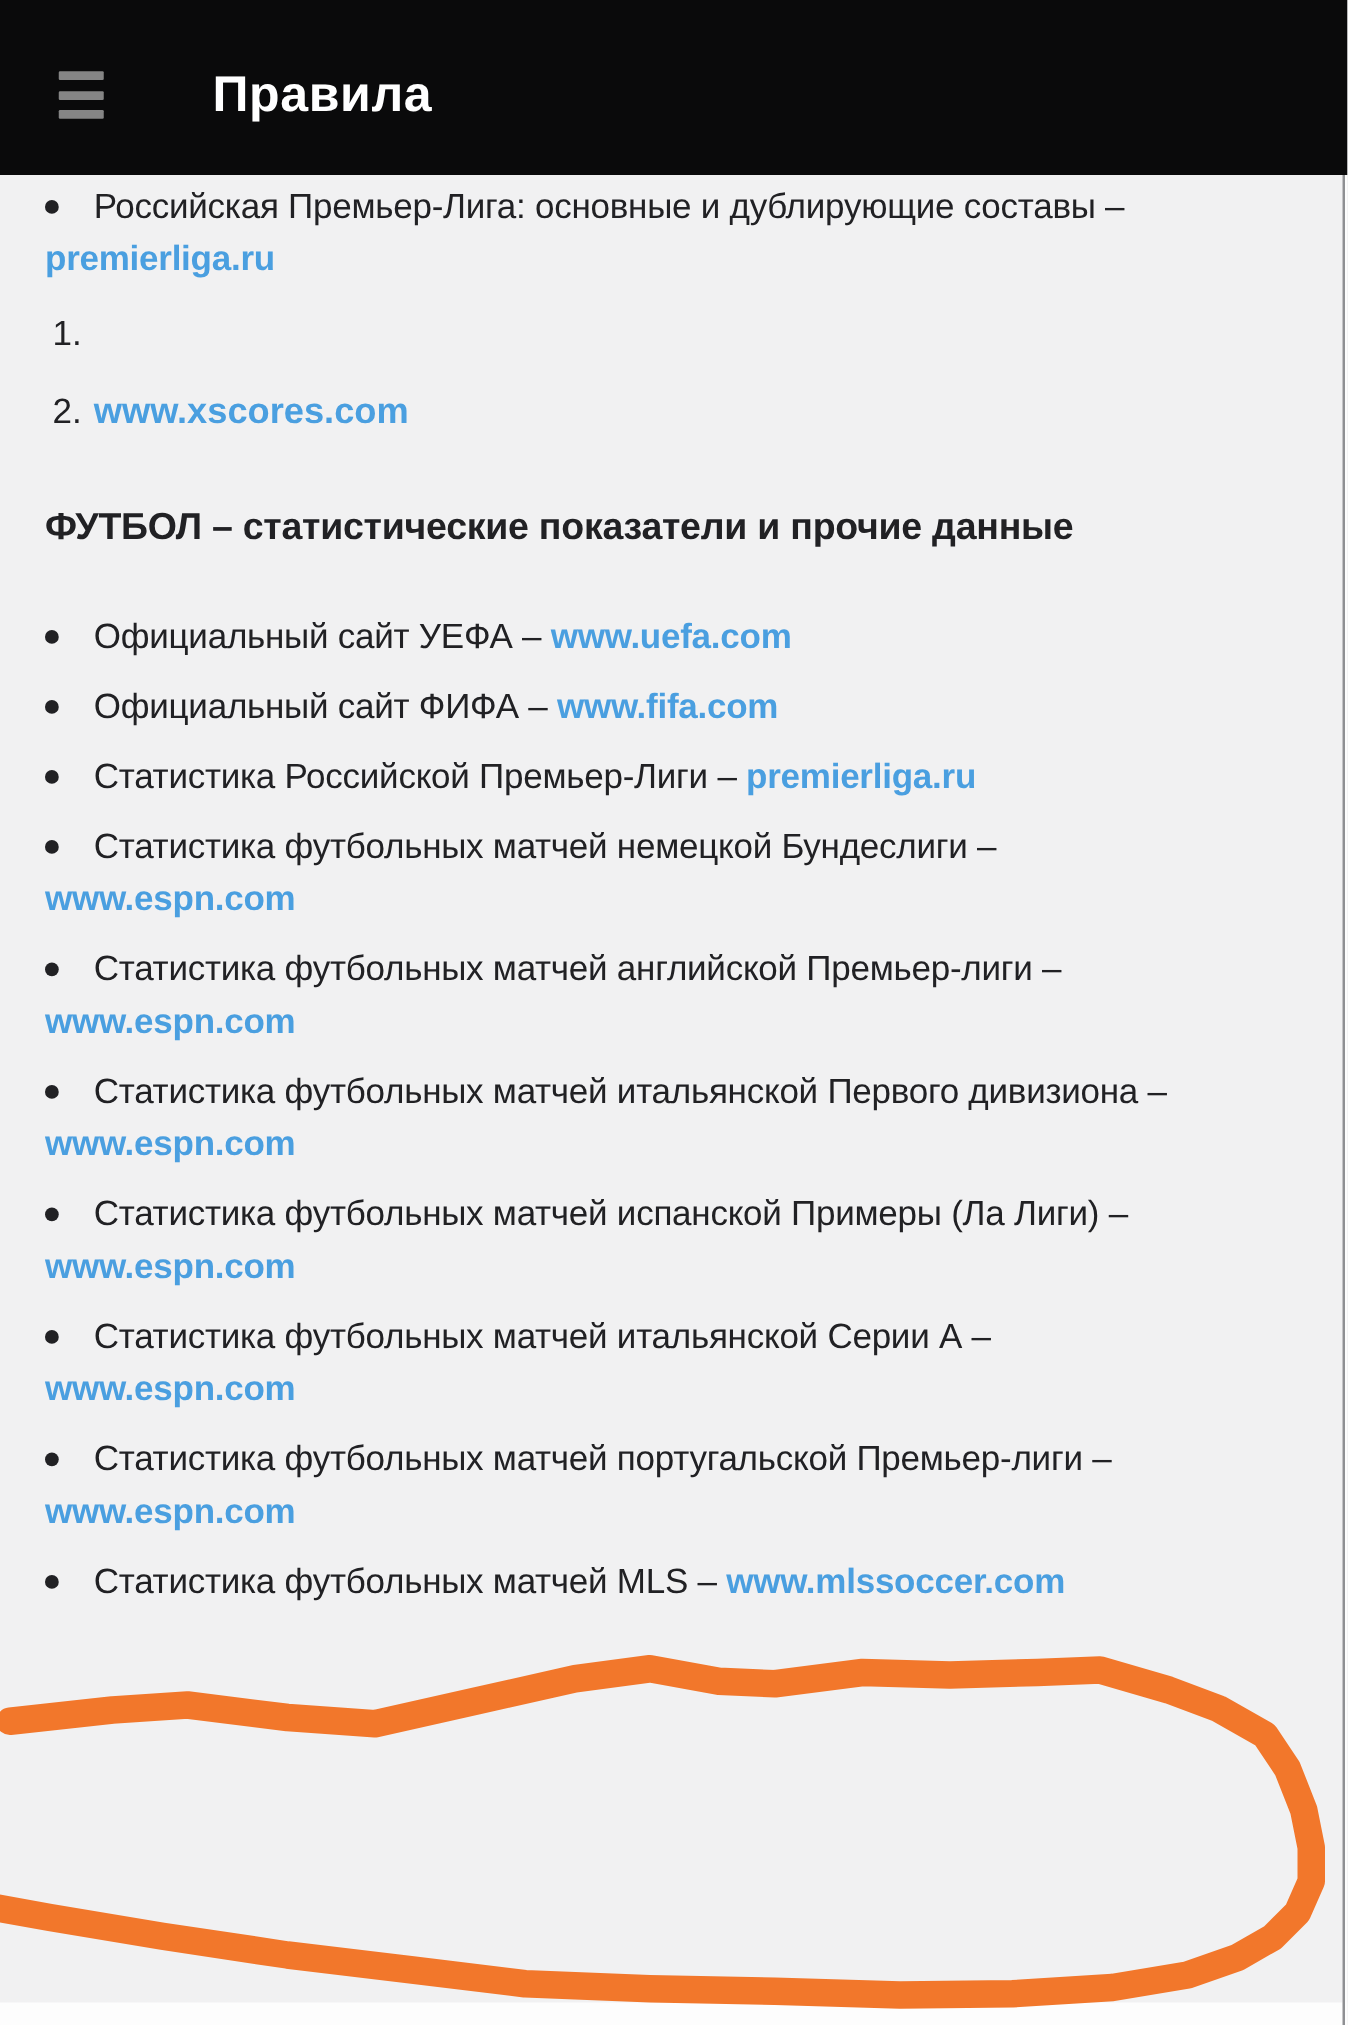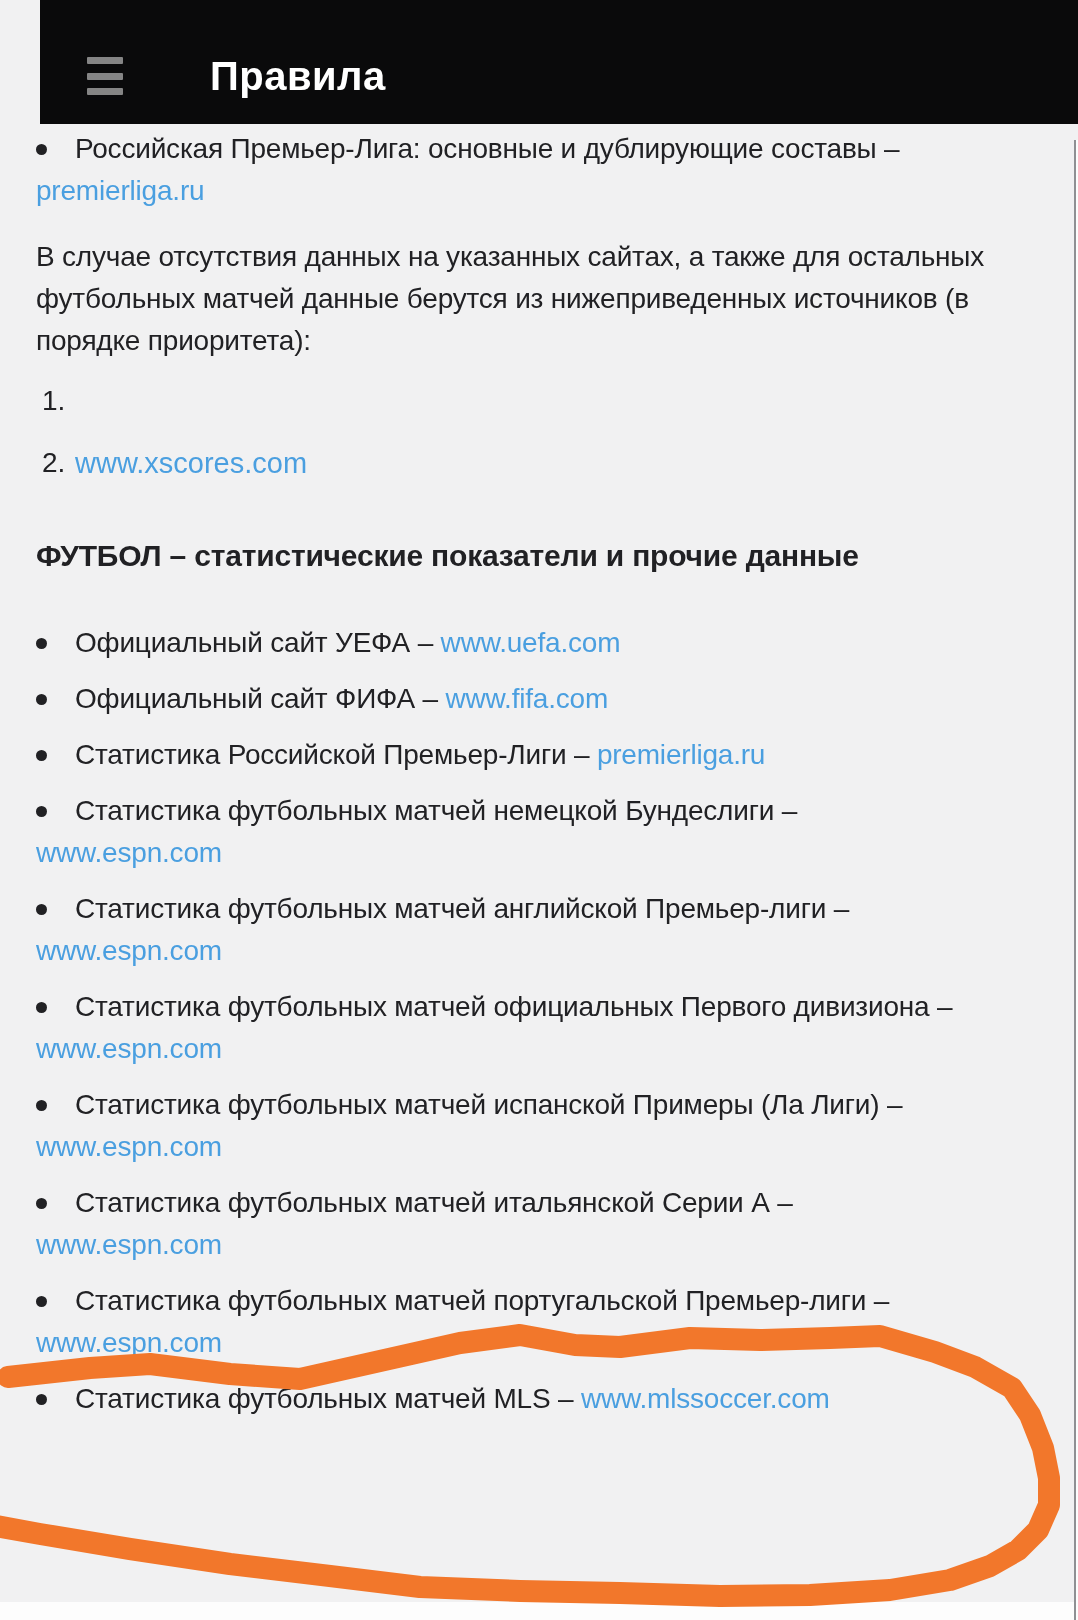--- a/index.html
+++ b/index.html
@@ -14,25 +14,24 @@
   html,body{width:1078px;height:1620px;overflow:hidden;}
   body{
     background:var(--bg);
     font-family:"Liberation Sans","DejaVu Sans",sans-serif;
     color:var(--text);
     position:relative;
   }
   
   .app-header{
     position:relative;
-    height:124px;
+    height:140px;
     background:var(--header-bg);
     display:flex;
     align-items:center;
-    margin-left:40px;
   }
   .hamburger{
     position:absolute;
     left:47px;top:57px;
     width:36px;height:38px;
     display:flex;flex-direction:column;justify-content:space-between;
     cursor:pointer;
   }
   .hamburger span{
     display:block;height:7px;width:36px;
@@ -52,21 +51,21 @@
     padding:0 36px 0 36px;
     position:relative;
   }
   p.body-par{
     font-size:28px;
     line-height:42px;
     letter-spacing:-.2px;
     white-space:pre-line;
     margin-top:24px;
   }
-  a{color:var(--link);text-decoration:none;font-weight:400;}
+  a{color:var(--link);text-decoration:none;font-weight:700;}
   
   ul.src-list{list-style:none;}
   ul.src-list li{
     position:relative;
     font-size:28px;
     line-height:42px;
     letter-spacing:-.2px;
     text-indent:39px;
     margin-bottom:14px;
   }
@@ -146,44 +145,41 @@
   </div>
   <div class="app-title">Правила</div>
 </header>
 
 <main>
 
   <ul class="src-list intro">
     <li><span>Российская Премьер-Лига: основные и дублирующие составы –</span><a href="#" class="block-link">premierliga.ru</a></li>
   </ul>
 
-  <p class="body-par">В случае отсутствия данных на указанных сайтах, а также для остальных
-футбольных матчей данные берутся из нижеприведенных источников (в
-порядке приоритета):</p>
 
   <div class="num-list">
     <div class="num-item">
         <span class="num">1.</span>
       </div>
       <div class="num-item">
         <span class="num">2.</span>
         <a href="#">www.xscores.com</a>
       </div>
   </div>
 
 
   <h2 class="section-heading">ФУТБОЛ – статистические показатели и прочие данные</h2>
 
   <ul class="src-list stats">
     <li><span>Официальный сайт УЕФА – </span><a href="#">www.uefa.com</a></li>
       <li><span>Официальный сайт ФИФА – </span><a href="#">www.fifa.com</a></li>
       <li><span>Статистика Российской Премьер-Лиги – </span><a href="#">premierliga.ru</a></li>
       <li><span>Статистика футбольных матчей немецкой Бундеслиги –</span><a href="#" class="block-link">www.espn.com</a></li>
       <li><span>Статистика футбольных матчей английской Премьер-лиги –</span><a href="#" class="block-link">www.espn.com</a></li>
-      <li><span>Статистика футбольных матчей официальных Первого дивизиона –</span><a href="#" class="block-link">www.espn.com</a></li>
+      <li><span>Статистика футбольных матчей итальянской Первого дивизиона –</span><a href="#" class="block-link">www.espn.com</a></li>
       <li><span>Статистика футбольных матчей испанской Примеры (Ла Лиги) –</span><a href="#" class="block-link">www.espn.com</a></li>
       <li><span>Статистика футбольных матчей итальянской Серии А –</span><a href="#" class="block-link">www.espn.com</a></li>
       <li><span>Статистика футбольных матчей португальской Премьер-лиги –</span><a href="#" class="block-link">www.espn.com</a></li>
       <li><span>Статистика футбольных матчей MLS – </span><a href="#">www.mlssoccer.com</a></li>
   </ul>
 
 </main>
 
 <svg class="annotation-svg" viewBox="0 0 1078 1620" xmlns="http://www.w3.org/2000/svg">
   <path d="M 8 1377

